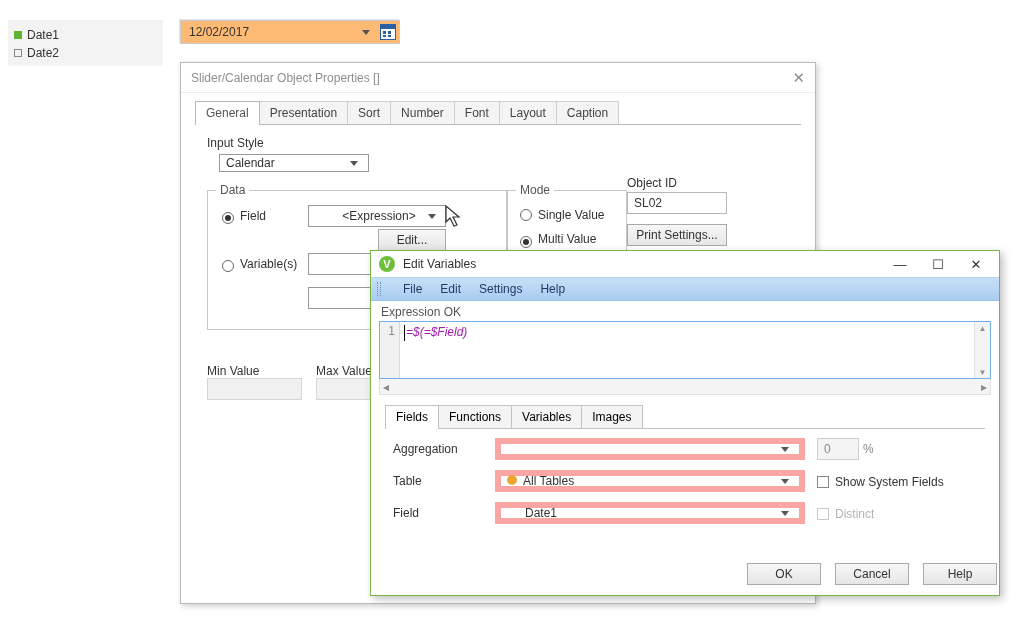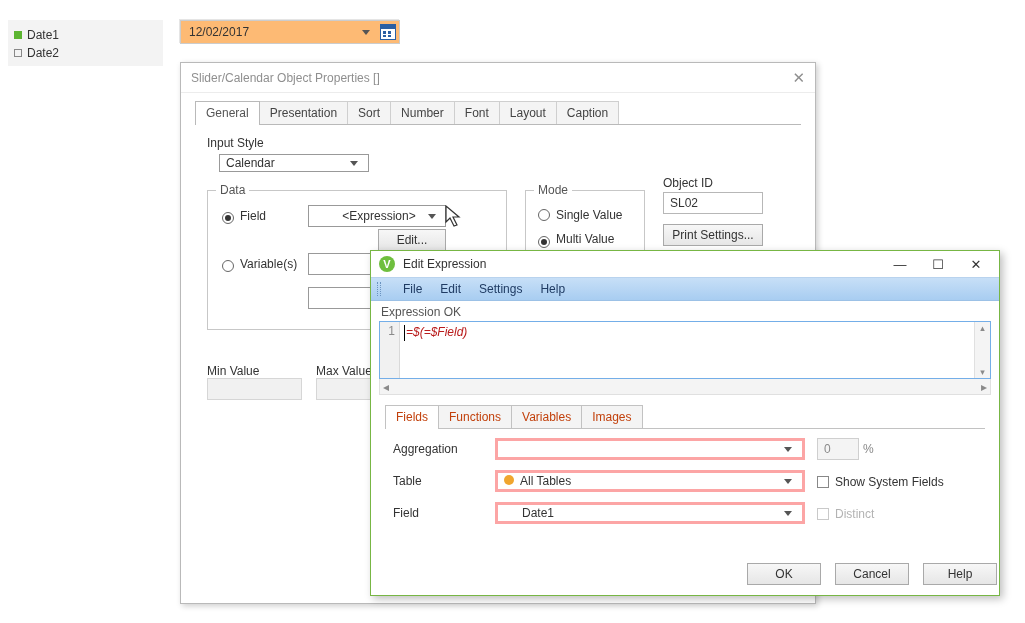--- a/index.html
+++ b/index.html
@@ -56,32 +56,32 @@
   .dlg2-title { height:26px; display:flex; align-items:center; padding:0 8px; gap:8px; }
   .dlg2-title .ico{ width:16px;height:16px;border-radius:50%;background:#6fbf3e; color:#fff; display:inline-flex;align-items:center;justify-content:center; font-weight:bold; font-size:11px;}
   .dlg2-title .spacer{flex:1;}
   .winbtn{ width:30px; text-align:center; font-family: "Segoe UI Symbol", Arial; font-size:13px; color:#333;}
   .menubar { background: linear-gradient(#c7dff7,#a8cdf1); height:24px; display:flex; align-items:center; padding:0 6px; gap:18px; border-top:1px solid #b9d3ee; border-bottom:1px solid #9cc1e6;}
   .menubar .grip{ width:4px; height:14px; border-left:1px dotted #6a93c0; border-right:1px dotted #6a93c0; margin-right:4px;}
   .menubar span{ color:#1f3b63;}
   .status-line{ padding:4px 10px 2px; color:#555;}
   .expr-box{ margin:0 8px; border:1px solid #74aee8; height:58px; display:flex; background:#fff; position:relative;}
   .gutter{ width:20px; background:#f1f1f1; border-right:1px solid #d9d9d9; text-align:right; padding:2px 4px; color:#8a8a8a; font-family: Consolas, monospace;}
-  .code{ flex:1; padding:2px 6px; font-family: Consolas, "Courier New", monospace; font-style: italic; color:#b91c1c; font-size:14px; position:relative;}
+  .code{ flex:1; padding:2px 6px; font-family: Consolas, "Courier New", monospace; font-style: italic; color:#a21caf; font-size:14px; position:relative;}
   .code .cursorbar{ position:absolute;left:4px;top:3px;width:1px;height:16px;background:#000;}
   .sb-v{width:16px;background:#f4f4f4;border-left:1px solid #e0e0e0;display:flex;flex-direction:column;justify-content:space-between;align-items:center;padding:1px 0;}
   .sb-v .a{font-size:9px;color:#8a8a8a;}
   .sb-h{ margin:0 8px; height:16px; background:#f4f4f4; border:1px solid #e0e0e0; border-top:none; display:flex;justify-content:space-between;padding:0 3px;align-items:center;color:#8a8a8a;font-size:10px;}
 
   .tabs2{ display:flex; padding: 10px 0 0 14px;}
-  .tab2{ padding:4px 10px 5px; border:1px solid #c2c2c2; border-bottom:none; background:#f4f4f4; margin-right:-1px;color:#c2410c;}
+  .tab2{ padding:4px 10px 5px; border:1px solid #c2c2c2; border-bottom:none; background:#f4f4f4; margin-right:-1px;color:#000000;}
   .tab2.active{ background:#fff; position:relative;z-index:2;}
   .tab2-strip{ margin:0 14px 0 14px;border-top:1px solid #c2c2c2; position:relative; top:-1px;height:0;}
   .formgrid{ padding:8px 22px 4px 22px; display:grid; grid-template-columns: 90px 310px 160px; row-gap:10px; column-gap:12px; align-items:center;}
-  .sel-wide{ height:22px;border:3px solid #fca5a5;display:flex;align-items:center;padding:0 6px;justify-content:space-between;background:#fff; width:100%;}
+  .sel-wide{ height:22px;border:6px solid #fca5a5;display:flex;align-items:center;padding:0 6px;justify-content:space-between;background:#fff; width:100%;}
   .numbox{ width:42px;height:22px;border:1px solid #cfcfcf;background:#f4f4f4;display:inline-flex;align-items:center;padding:0 6px;color:#8a8a8a;}
   .chk{ width:12px;height:12px;border:1px solid #888; display:inline-block; margin-right:6px; position:relative; top:2px;}
   .chk.dis{ border-color:#c9c9c9;}
   .dlg2-footer{ position:absolute; bottom:10px; right:2px; display:flex; gap:14px;}
   .dlg2-footer .btn{ min-width:74px;}
   .orange-dot{width:10px;height:10px;background:#f0a52e;border-radius:50%;display:inline-block;margin-right:6px;}
   .pct{color:#888; margin-left:4px;}
   .dislbl{color:#b3b3b3;}
 </style>
 </head>
@@ -120,21 +120,21 @@
   </div>
   <div class="tab1-strip"></div>
 
   <div class="dlg1-body">
     <div class="lbl">Input Style</div>
     <div class="inpsel" style="margin-top:4px;">
       <span>Calendar</span>
       <span class="tri-down"></span>
     </div>
 
-    <div style="display:flex; gap:18px; margin-top:4px;">
+    <div style="display:flex; margin-top:4px;">
 
       <div class="fieldset" style="flex:0 0 300px; height:140px;">
         <span class="legend">Data</span>
         <div class="row-abs" style="top:18px;left:14px;">
           <span class="radio sel"></span>
           <span>Field</span>
         </div>
         <div class="row-abs" style="top:14px;left:100px;">
           <div class="combo">
             <span>&lt;Expression&gt;</span>
@@ -192,21 +192,21 @@
   </div>
 </div>
 
 <svg class="cursor-svg" width="20" height="24">
   <path d="M1 1 L1 17 L5 13 L9 21 L12 20 L8 12 L14 12 Z" fill="#fff" stroke="#333" stroke-width="1.2"></path>
 </svg>
 
 <div class="dlg2">
   <div class="dlg2-title">
     <span class="ico">V</span>
-    <span>Edit Expression</span>
+    <span>Edit Variables</span>
     <span class="spacer"></span>
     <span class="winbtn">—</span>
     <span class="winbtn">☐</span>
     <span class="winbtn">✕</span>
   </div>
   <div class="menubar">
     <span class="grip"></span>
     <span>File</span>
     <span>Edit</span>
     <span>Settings</span>

